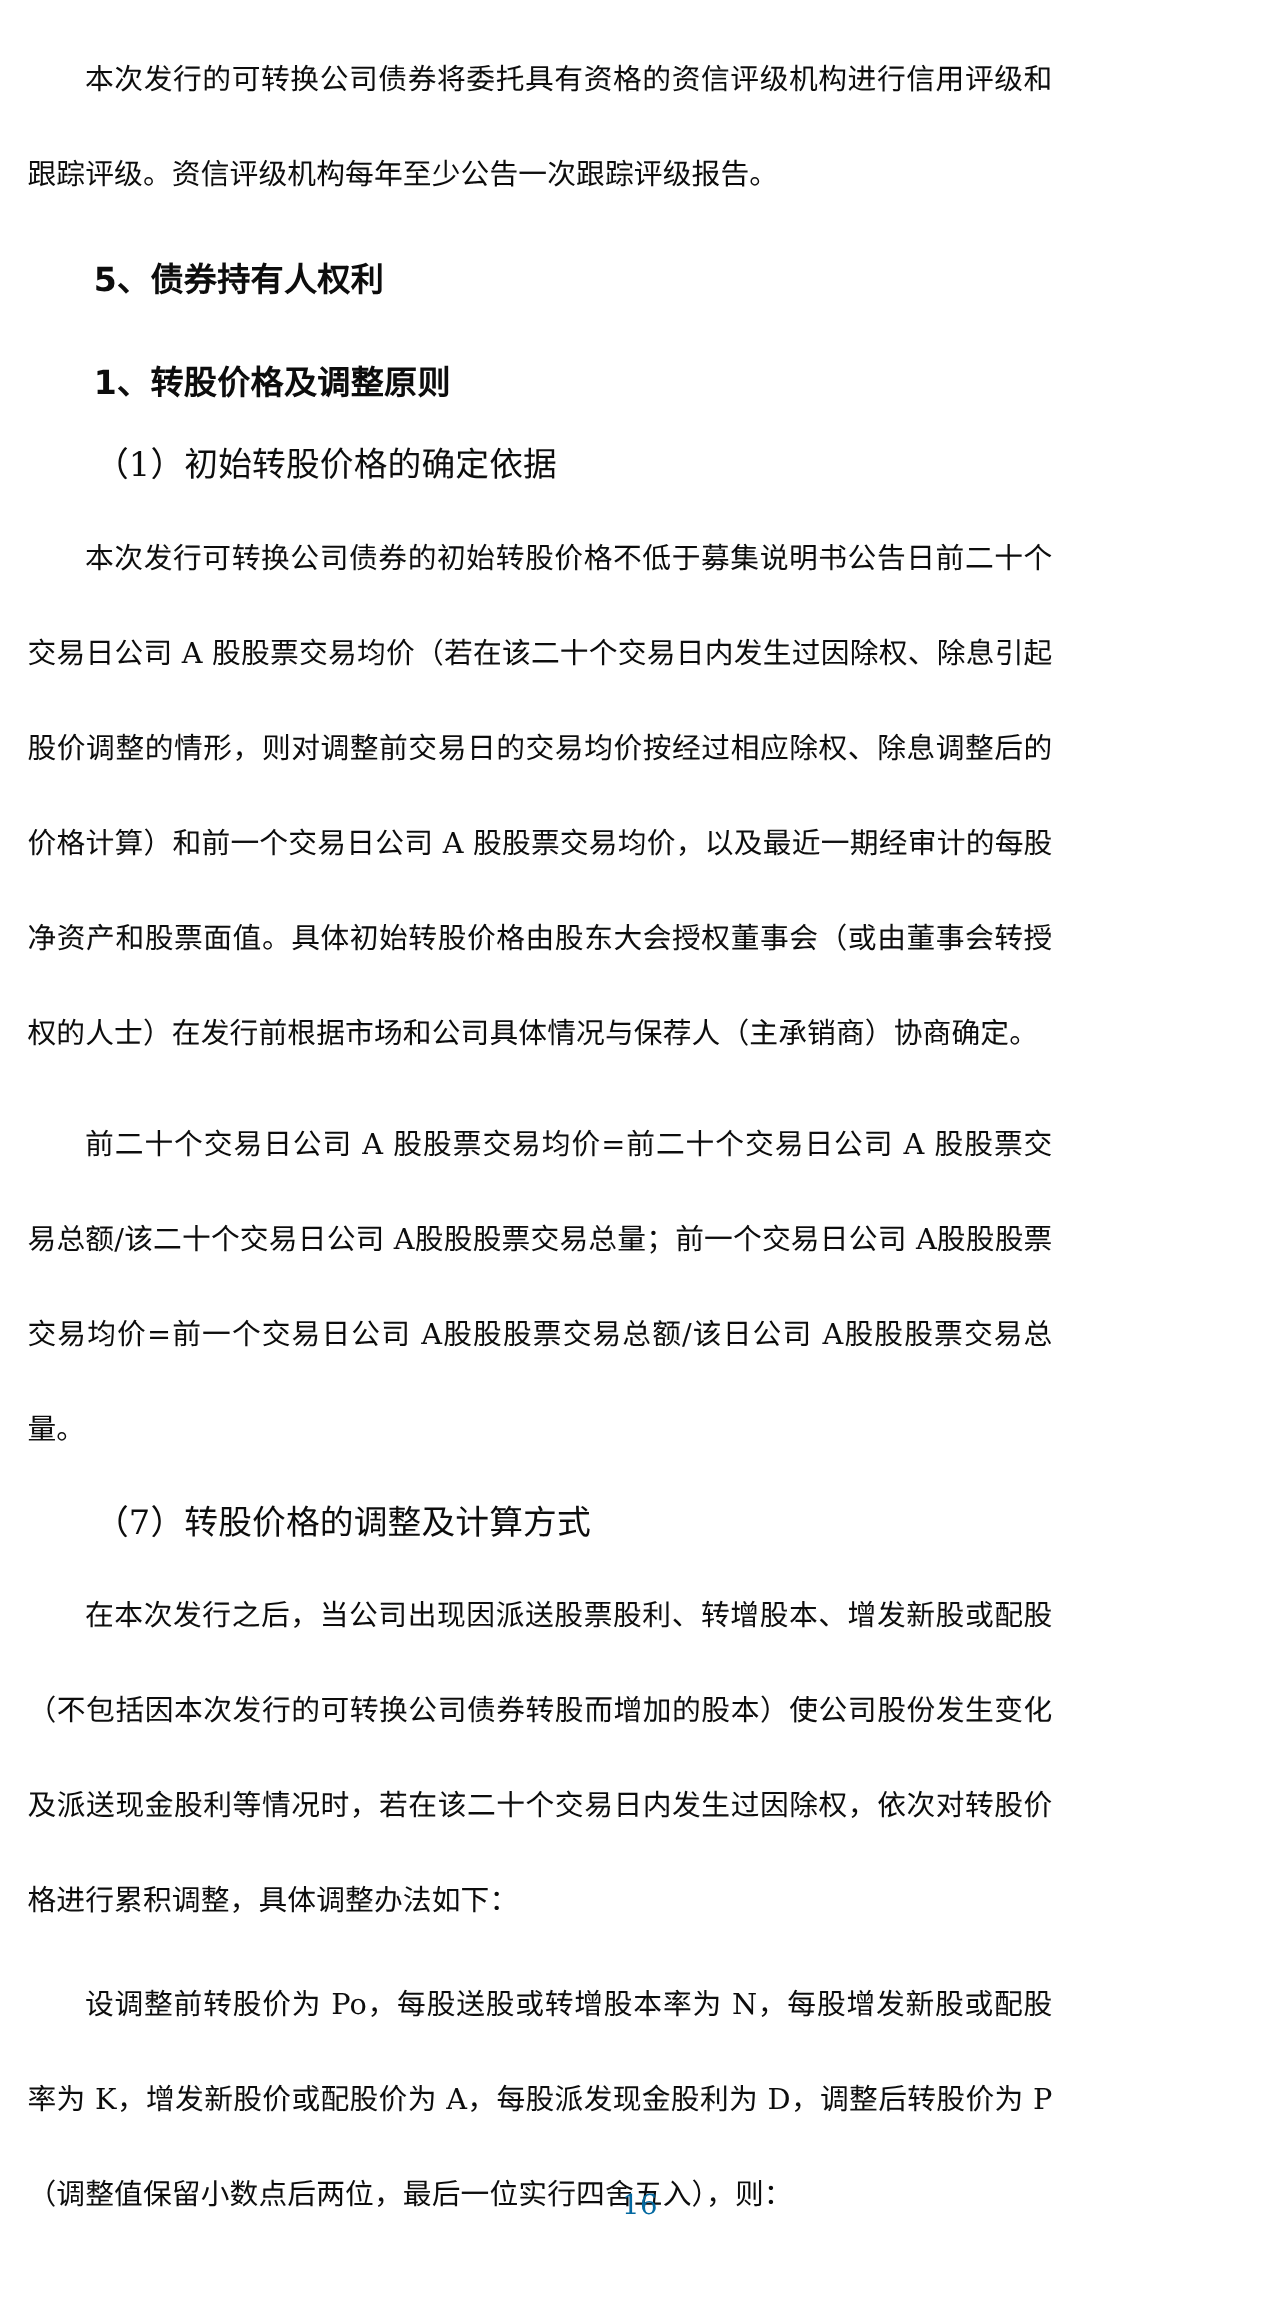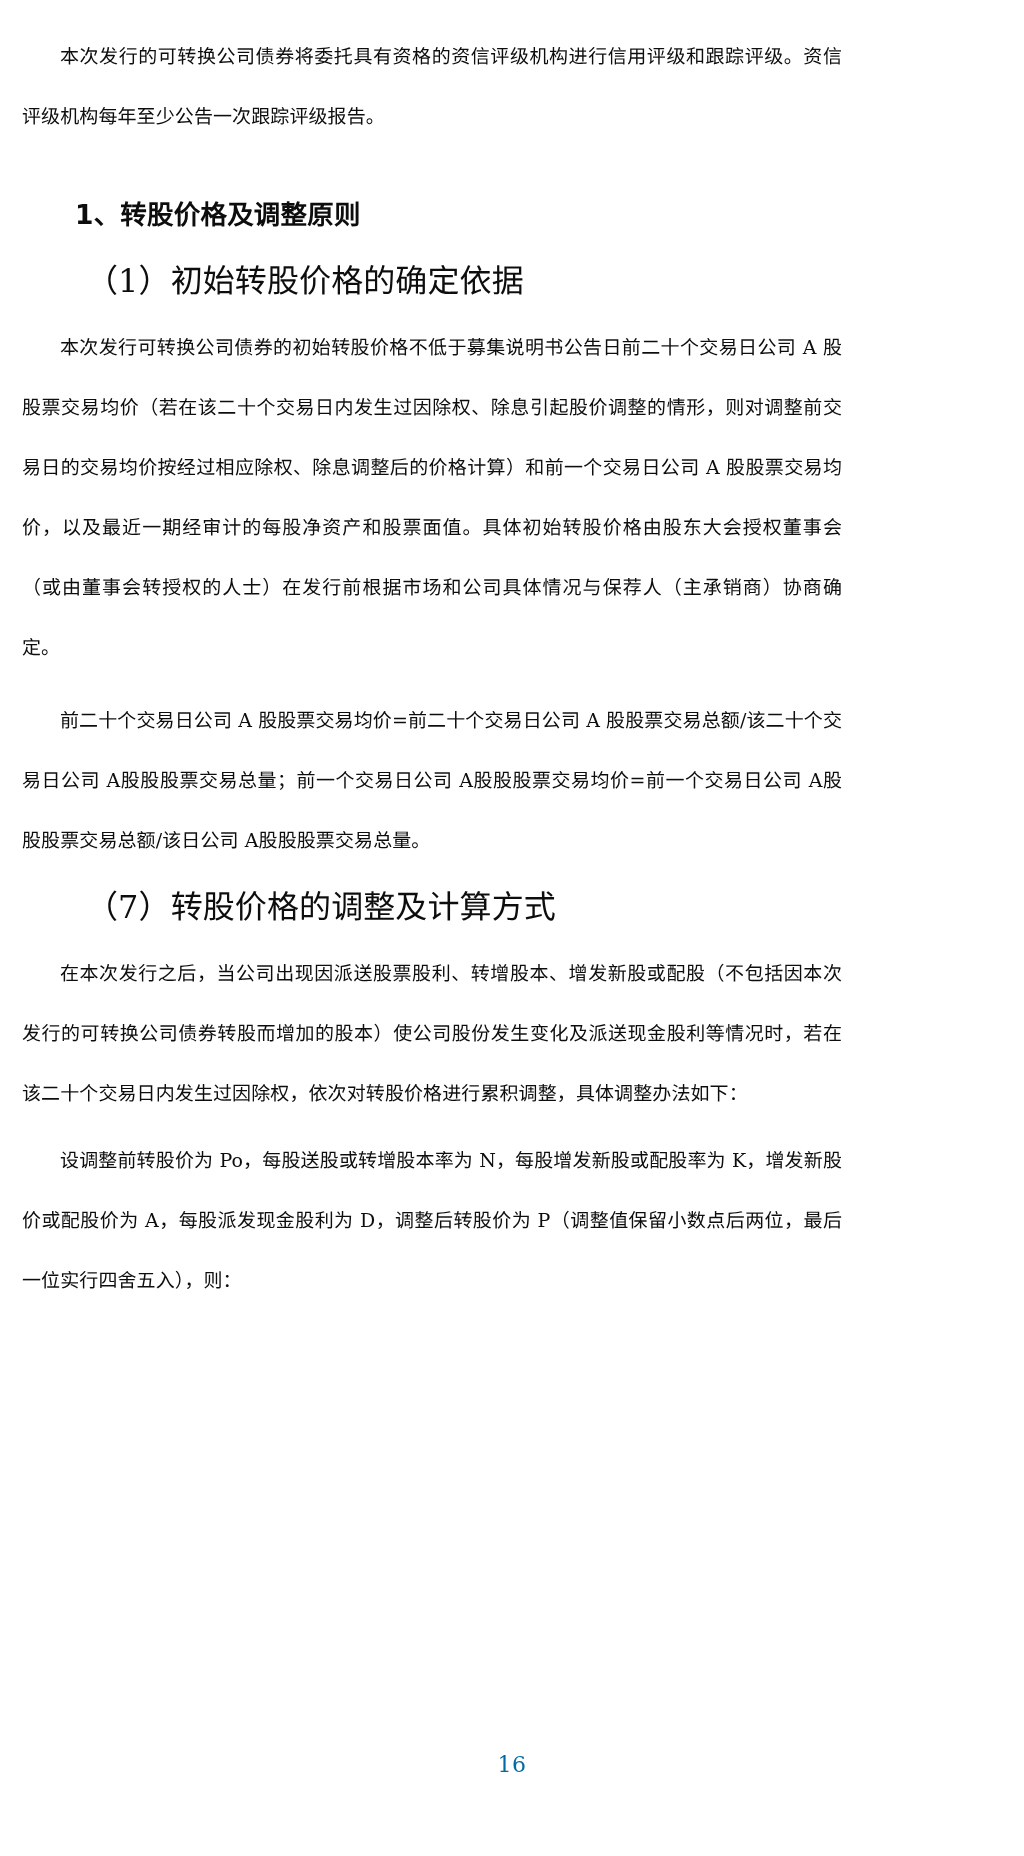--- a/index.html
+++ b/index.html
@@ -23,22 +23,22 @@
 
   .content {
     position: absolute;
     left: 22px;
     top: 26px;
     width: 820px;
   }
 
   
   .para {
-    font-size: 19px;
-    line-height: 60px;
+    font-size: 23px;
+    line-height: 76px;
     text-align: justify;
     text-justify: inter-ideograph;
     text-indent: 2em;
     margin: 0 0 1px 0;
     letter-spacing: 0.1px;
     word-break: break-all;
     font-weight: 400;
   }
 
   
@@ -47,21 +47,21 @@
     line-height: 60px;
     font-weight: 700;
     text-indent: 2em;
     margin: 0;
     letter-spacing: 0.2px;
     font-family: "DejaVu Sans", "Liberation Sans", sans-serif;
   }
 
   
   .subheading {
-    font-size: 32px;
+    font-size: 27px;
     line-height: 60px;
     font-weight: 400;
     text-indent: 2em;
     margin: 0;
     letter-spacing: 0.1px;
   }
 
   .spacer-sm { height: 16px; }
   .spacer-xs { height: 6px; }
 
@@ -81,20 +81,21 @@
 <body>
 
 <div class="page">
 
   <div class="content">
 
     <p class="para">本次发行的可转换公司债券将委托具有资格的资信评级机构进行信用评级和跟踪评级。资信评级机构每年至少公告一次跟踪评级报告。</p>
 
     <div class="spacer-sm"></div>
 
+    <p class="heading">5、债券持有人权利</p>
 
     <div class="spacer-xs"></div>
 
 
     <div class="spacer-sm"></div>
 
     <p class="heading">1、转股价格及调整原则</p>
 
     <div class="spacer-xs"></div>
 

